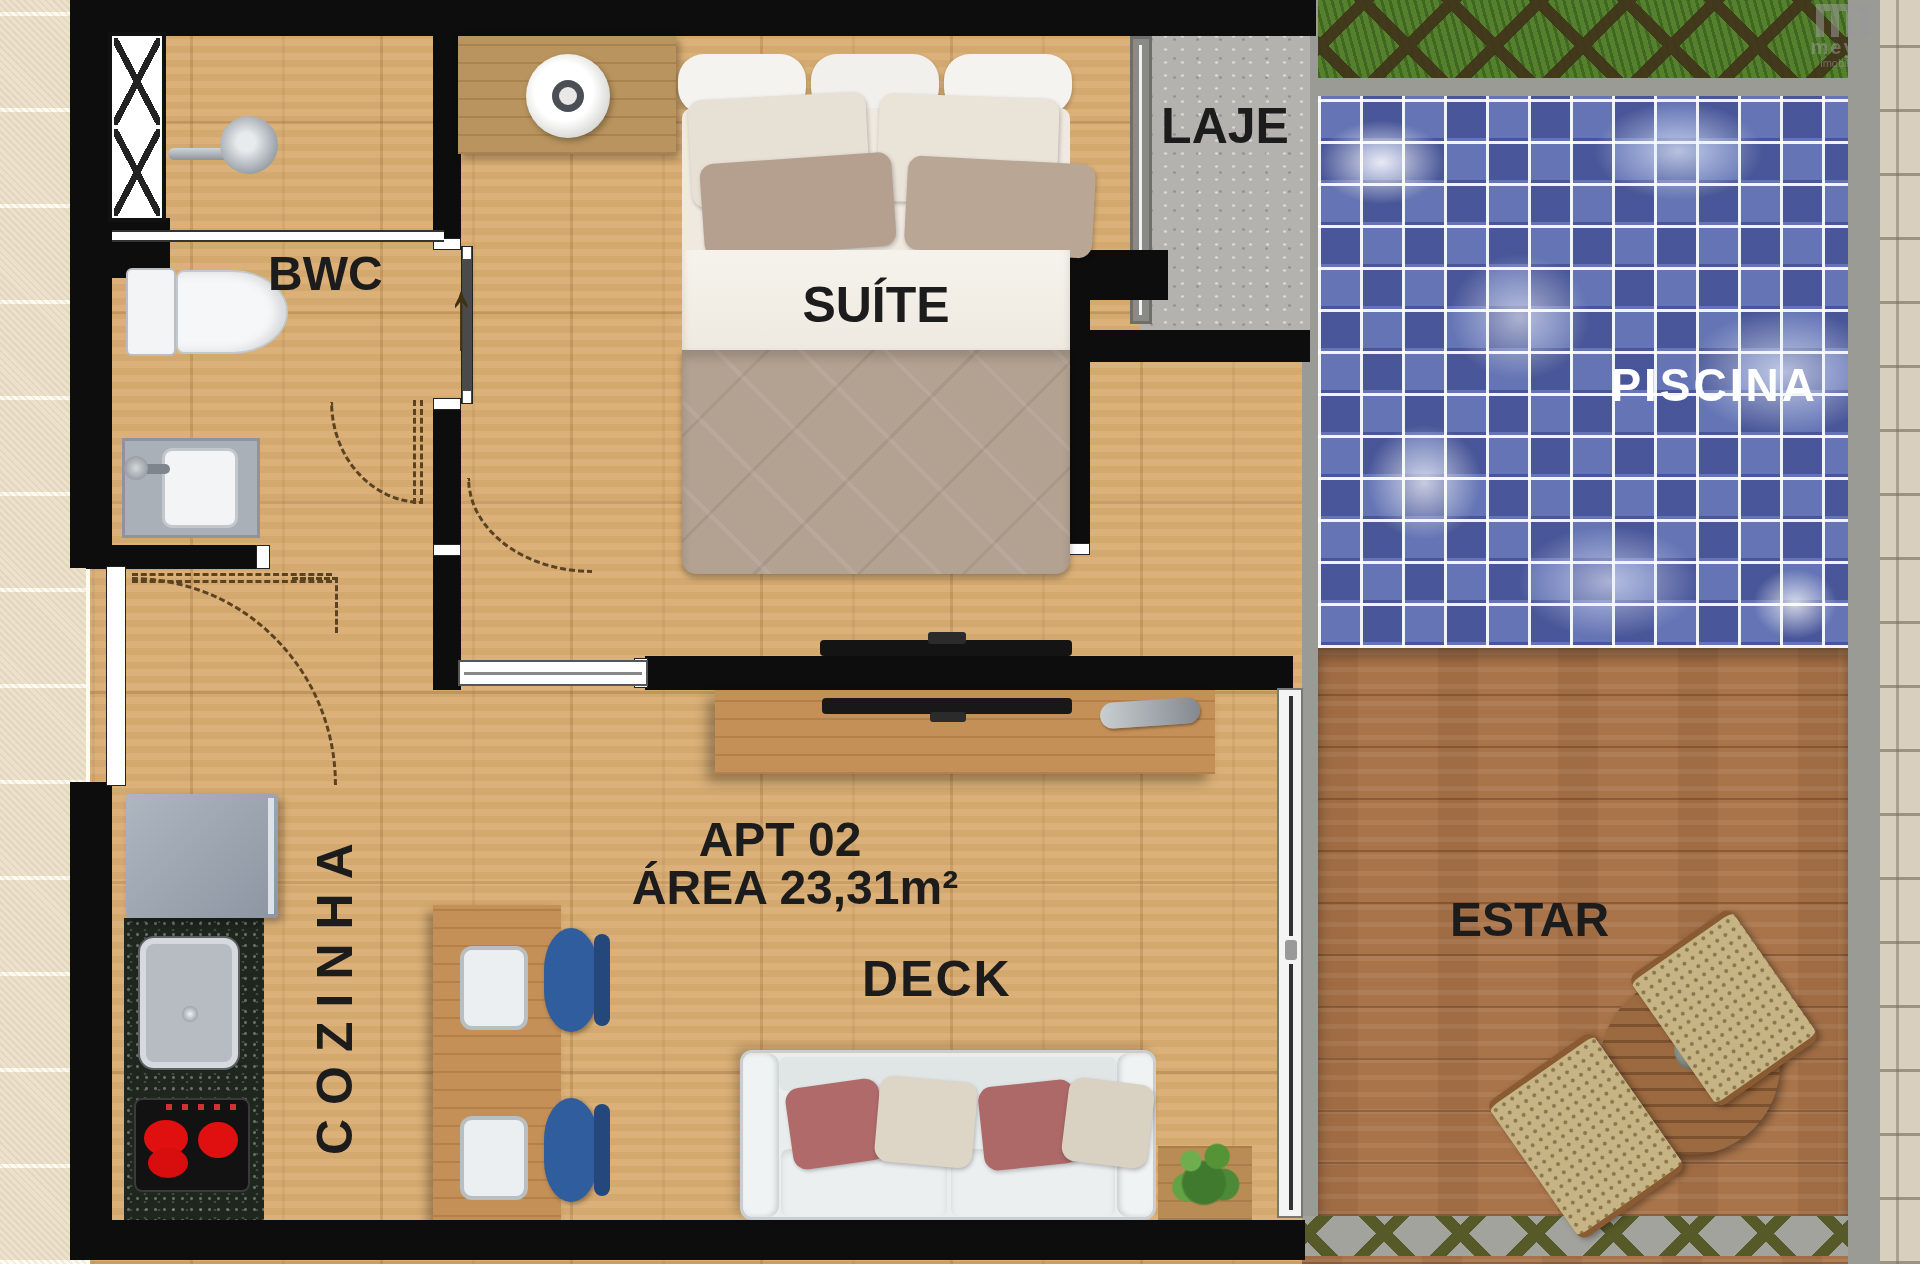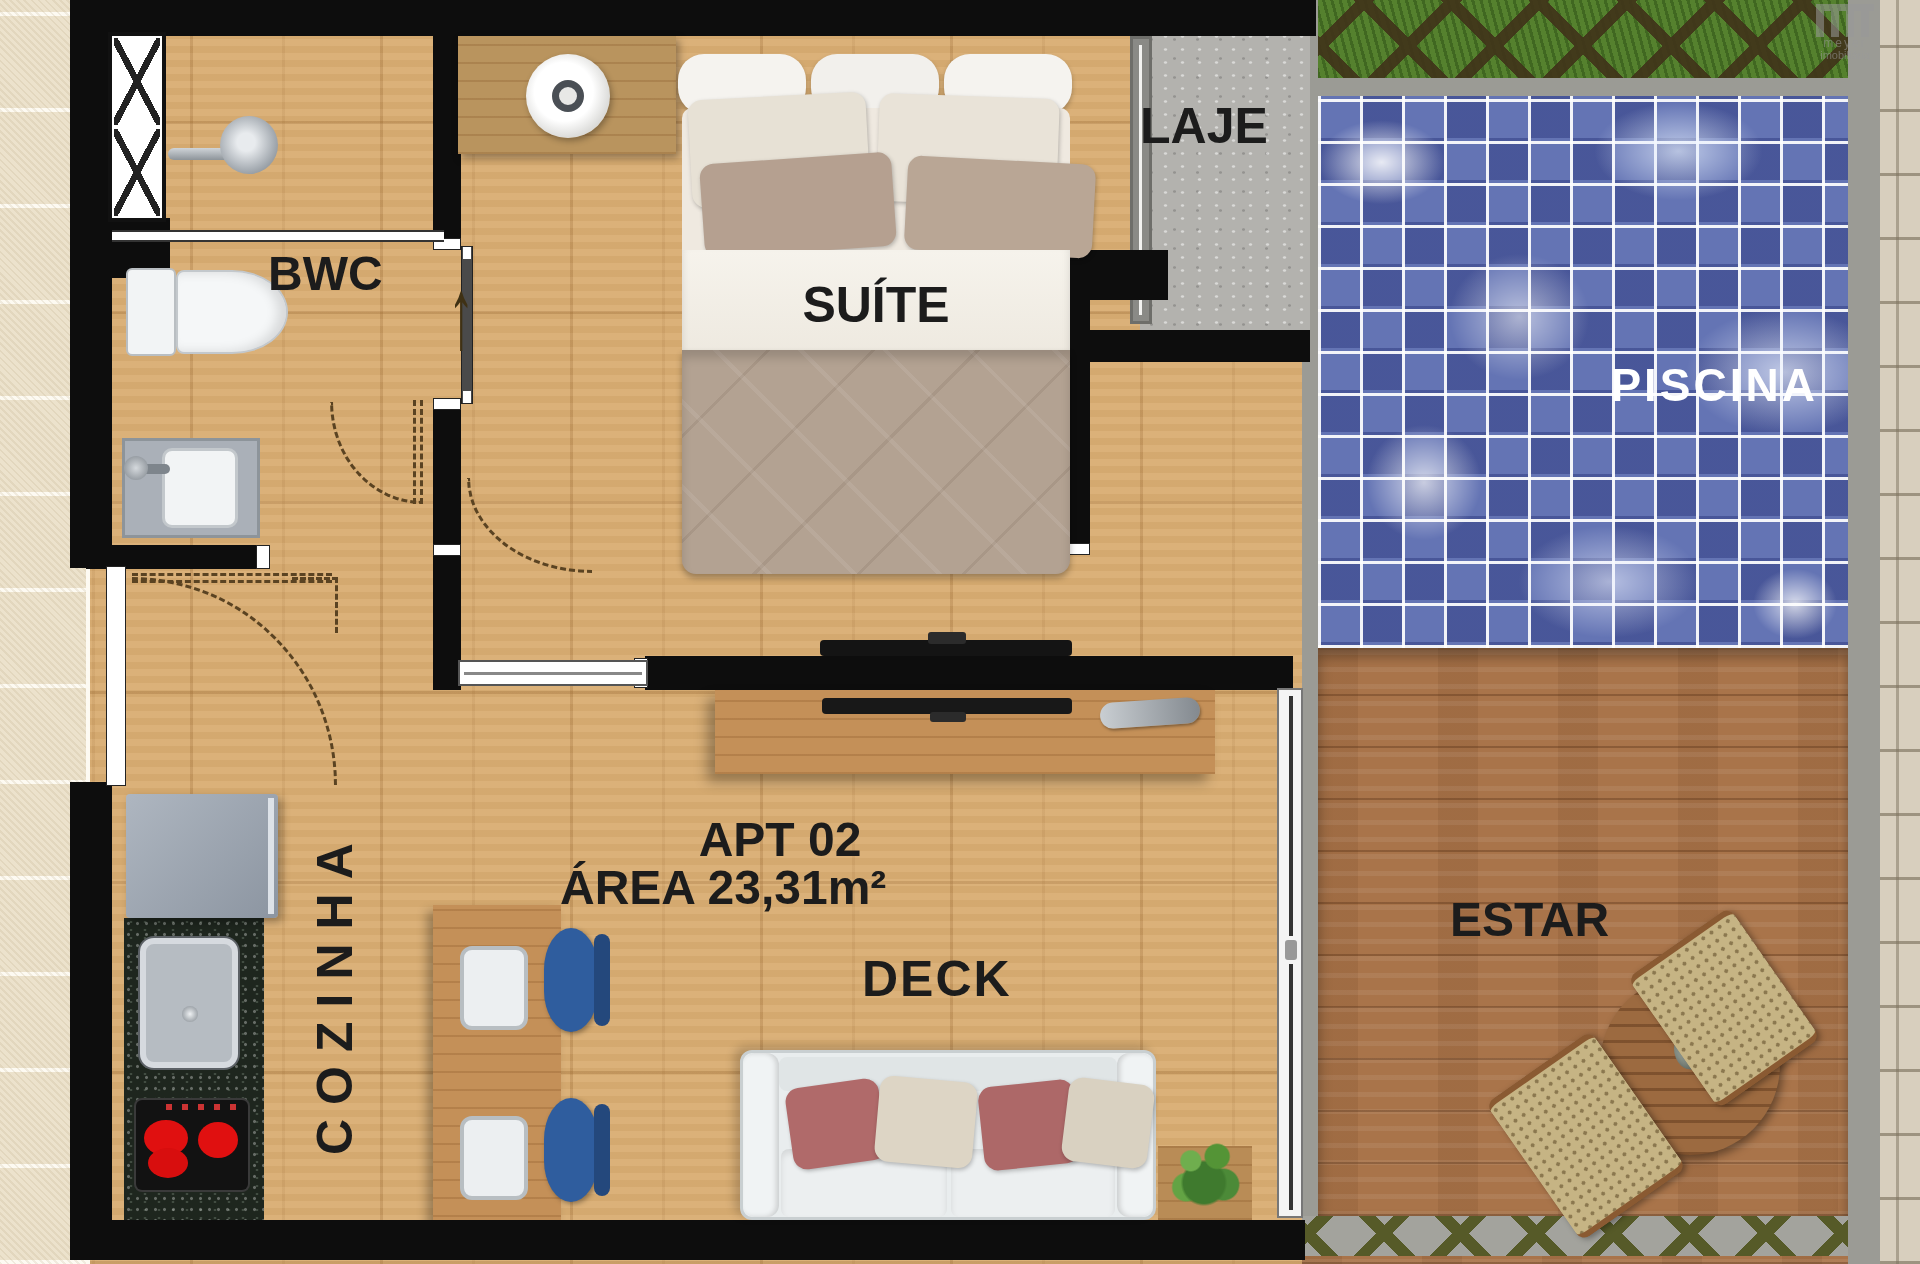--- a/index.html
+++ b/index.html
@@ -107,21 +107,21 @@
               background:radial-gradient(circle at 40% 45%, #9aa49a 35%, #6c746c 60%, transparent 62%);">
     <div class="a" style="left:14px;top:10px;width:16px;height:26px;border-radius:50% 50% 50% 50%/60% 60% 40% 40%;background:#3f7a2e;transform:rotate(18deg);"></div>
   </div>
   <div class="a wicker" style="left:1662px;top:928px;width:124px;height:148px;transform:rotate(-35deg);"></div>
   <div class="a wicker" style="left:1522px;top:1052px;width:128px;height:156px;transform:rotate(-35deg);"></div>
 
   <div class="a concrete" style="left:1140px;top:30px;width:170px;height:300px;"></div>
   <div class="a" style="left:1130px;top:36px;width:22px;height:288px;background:#8a8a86;box-sizing:border-box;border:3px solid #6e6e6a;">
     <div class="a" style="left:6px;top:6px;width:3px;height:270px;background:#f2f2f0;"></div>
   </div>
-  <div class="a lbl" style="left:1140px;top:88px;width:170px;font-size:50px;line-height:1.55;">
+  <div class="a lbl" style="left:1140px;top:88px;width:170px;text-align:center;font-size:50px;line-height:1.55;">
     <div>LAJE</div>
   </div>
   <div class="a wall" style="left:1090px;top:330px;width:220px;height:32px;"></div>
 
   <div class="a wood" style="left:433px;top:905px;width:128px;height:330px;box-shadow:-6px 6px 10px rgba(0,0,0,.3);"></div>
   <div class="a" style="left:460px;top:946px;width:68px;height:84px;background:#eceff1;border:4px solid #b8bec2;border-radius:12px;box-sizing:border-box;"></div>
   <div class="a" style="left:460px;top:1116px;width:68px;height:84px;background:#eceff1;border:4px solid #b8bec2;border-radius:12px;box-sizing:border-box;"></div>
   <div class="a" style="left:544px;top:928px;width:54px;height:104px;background:#2f5d9e;border-radius:50%/40%;box-shadow:2px 2px 5px rgba(0,0,0,.35);"></div>
   <div class="a" style="left:594px;top:934px;width:16px;height:92px;background:#24487c;border-radius:8px;"></div>
   <div class="a" style="left:544px;top:1098px;width:54px;height:104px;background:#2f5d9e;border-radius:50%/40%;box-shadow:2px 2px 5px rgba(0,0,0,.35);"></div>
@@ -207,21 +207,21 @@
   </div>
   <div class="a" style="left:820px;top:640px;width:252px;height:16px;background:#141414;border-radius:4px;"></div>
   <div class="a" style="left:928px;top:632px;width:38px;height:12px;background:#2b2b2b;border-radius:3px;"></div>
 
   <div class="a wood" style="left:715px;top:690px;width:500px;height:84px;box-shadow:-8px 8px 12px rgba(0,0,0,.3);"></div>
   <div class="a" style="left:822px;top:698px;width:250px;height:16px;background:#181818;border-radius:4px;"></div>
   <div class="a" style="left:930px;top:712px;width:36px;height:10px;background:#2b2b2b;border-radius:3px;"></div>
   <div class="a" style="left:1100px;top:700px;width:100px;height:26px;background:linear-gradient(90deg,#c9ced2,#83898f);border-radius:13px;transform:rotate(-4deg);box-shadow:1px 2px 3px rgba(0,0,0,.35);"></div>
 
   <div class="a lbl" style="left:600px;top:812px;width:360px;text-align:center;font-size:48px;">APT 02</div>
-  <div class="a lbl" style="left:560px;top:860px;width:470px;text-align:left;font-size:48px;">ÁREA 23,31m²</div>
+  <div class="a lbl" style="left:560px;top:860px;width:470px;text-align:center;font-size:48px;">ÁREA 23,31m²</div>
   <div class="a lbl" style="left:862px;top:950px;font-size:50px;letter-spacing:2px;">DECK</div>
 
   <div class="a" style="left:740px;top:1050px;width:416px;height:170px;background:#e9edee;border:3px solid #c9cfd1;border-radius:12px;box-sizing:border-box;box-shadow:-6px -4px 10px rgba(0,0,0,.18);">
     <div class="a" style="left:0;top:0;width:36px;height:164px;background:#f0f3f4;border-radius:12px;box-shadow:inset -3px 0 5px rgba(0,0,0,.15);"></div>
     <div class="a" style="left:374px;top:0;width:36px;height:164px;background:#f0f3f4;border-radius:12px;box-shadow:inset 3px 0 5px rgba(0,0,0,.15);"></div>
     <div class="a" style="left:36px;top:4px;width:338px;height:34px;background:#e0e5e6;border-radius:8px;"></div>
     <div class="a" style="left:38px;top:96px;width:166px;height:68px;background:#eceff0;border-radius:8px;box-shadow:inset 0 4px 6px rgba(0,0,0,.1);"></div>
     <div class="a" style="left:208px;top:96px;width:164px;height:68px;background:#eceff0;border-radius:8px;box-shadow:inset 0 4px 6px rgba(0,0,0,.1);"></div>
     <div class="a pillow" style="left:46px;top:30px;width:94px;height:82px;background:#b06a6a;transform:rotate(-8deg);"></div>
     <div class="a pillow" style="left:134px;top:26px;width:98px;height:86px;background:#ddd5c5;transform:rotate(5deg);"></div>
@@ -245,17 +245,17 @@
   <div class="a" style="left:136px;top:1100px;width:112px;height:90px;background:#121212;border-radius:6px;box-shadow:0 0 0 2px #3a3a3a;">
     <div class="a" style="left:30px;top:4px;width:70px;height:6px;background:repeating-linear-gradient(90deg,#c33 0 6px,transparent 6px 16px);"></div>
     <div class="a" style="left:8px;top:20px;width:44px;height:36px;border-radius:50%;background:#e01010;"></div>
     <div class="a" style="left:12px;top:48px;width:40px;height:30px;border-radius:50%;background:#d80e0e;"></div>
     <div class="a" style="left:62px;top:22px;width:40px;height:36px;border-radius:50%;background:#e01010;"></div>
   </div>
   <div class="a lbl" style="left:306px;top:732px;width:64px;height:520px;font-size:50px;letter-spacing:14px;writing-mode:vertical-rl;transform:rotate(180deg);text-align:center;">COZINHA</div>
 
   <div class="a wm" style="left:1790px;top:4px;width:110px;height:60px;">
     <div style="margin:0 auto;width:58px;height:26px;border-top:7px solid #999;background:repeating-linear-gradient(90deg,#999 0 8px,transparent 8px 15px);"></div>
-    <div style="font-weight:400;font-size:12px;letter-spacing:2px;line-height:1;">meyer</div>
+    <div style="font-weight:700;font-size:20px;letter-spacing:2px;line-height:1;">meyer</div>
     <div style="font-size:11px;">imobiliária</div>
   </div>
 
 </div>
 
 </body></html>

